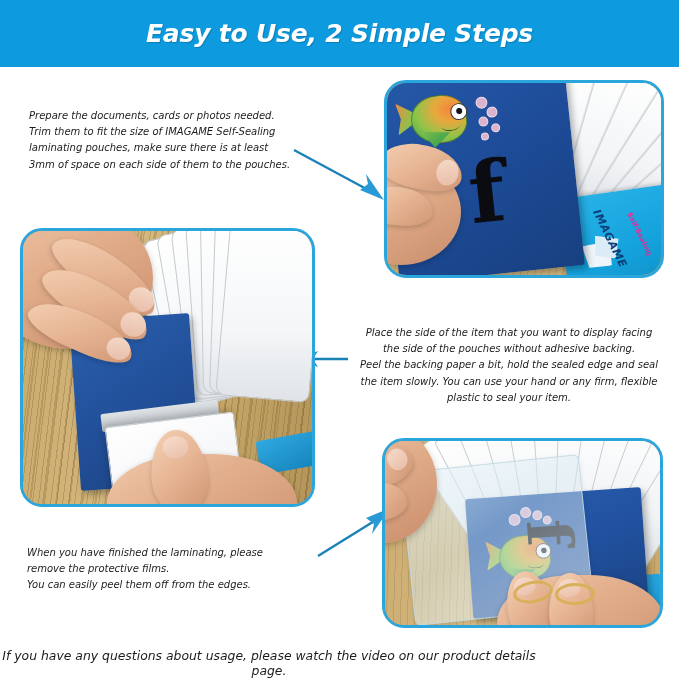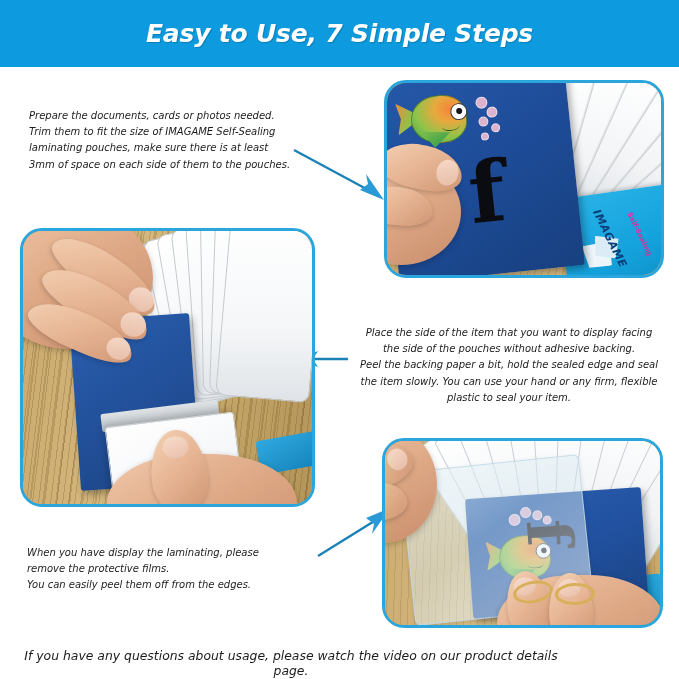--- a/index.html
+++ b/index.html
@@ -50,21 +50,20 @@
   #text-step2 { left: 344px; top: 325px; width: 330px; text-align: center; }
   #text-step3 { left: 27px;  top: 545px; width: 330px; }
   #text-footer {
     position: absolute;
     left: 0; top: 648px; width: 538px;
     text-align: center;
     color: #1b1b1b;
     font-family: "DejaVu Sans", sans-serif;
     font-style: italic;
     font-size: 12.4px;
-    margin-left: 22px;
   }
 
   
   .photo {
     position: absolute;
     border: 3px solid #2ba6dd;
     border-radius: 22px;
     overflow: hidden;
     box-sizing: border-box;
     background: #c8a96a;
@@ -353,21 +352,21 @@
   
   .arrow-svg {
     position: absolute;
     overflow: visible;
   }
 </style>
 </head>
 <body>
 
 <div class="header-banner">
-  <div class="header-title">Easy to Use, 7 Simple Steps</div>
+  <div class="header-title">Easy to Use, 2 Simple Steps</div>
 </div>
 
 <div class="body-text" id="text-step1">Prepare the documents, cards or photos needed.
 Trim them to fit the size of IMAGAME Self-Sealing
 laminating pouches, make sure there is at least
 3mm of space on each side of them to the pouches.</div>
 
 <svg class="arrow-svg" style="left:292px; top:148px;" width="100" height="60" viewBox="0 0 100 60">
   <line x1="2" y1="2" x2="80" y2="44" stroke="#1b82b8" stroke-width="2.4"></line>
   <polygon points="92,52 68,42 76,36 74,26" fill="#2a9ad6"></polygon>
@@ -467,21 +466,21 @@
       <div class="nail" style="right:3px; top:8px; width:24px; height:22px;"></div>
     </div>
 
     <div class="hand" style="left:84px; bottom:-60px; width:190px; height:110px; border-radius:45% 45% 0 0;"></div>
     <div class="finger" style="left:128px; bottom:-8px; width:56px; height:82px; transform:rotate(-6deg);">
       <div class="nail" style="left:14px; top:6px; width:26px; height:22px;"></div>
     </div>
   </div>
 </div>
 
-<div class="body-text" id="text-step3">When you have display the laminating, please
+<div class="body-text" id="text-step3">When you have finished the laminating, please
 remove the protective films.
 You can easily peel them off from the edges.</div>
 
 <svg class="arrow-svg" style="left:318px; top:500px;" width="80" height="58" viewBox="0 0 80 58">
   <line x1="0" y1="56" x2="58" y2="20" stroke="#1b82b8" stroke-width="2.4"></line>
   <polygon points="72,8 48,18 56,24 54,34" fill="#2a9ad6"></polygon>
 </svg>
 
 <div class="photo" id="photo-3">
   <div class="photo-inner">

